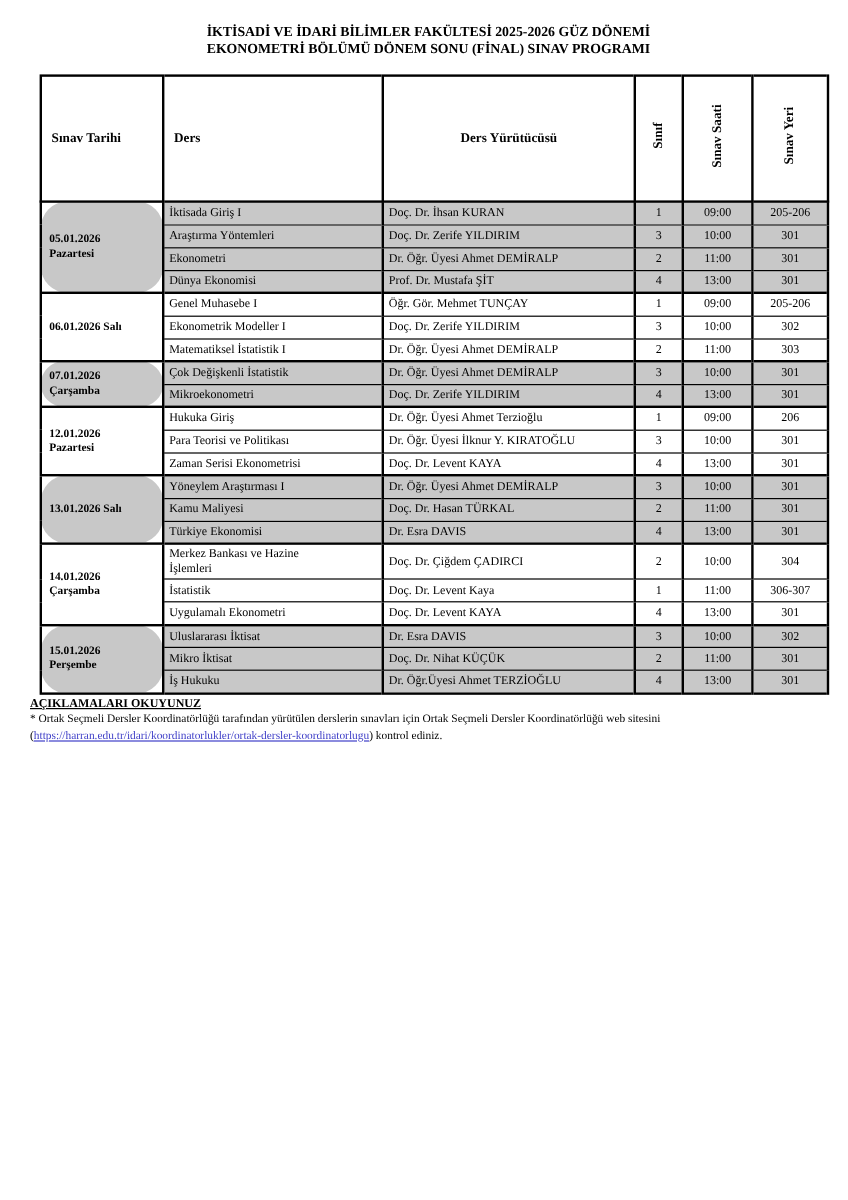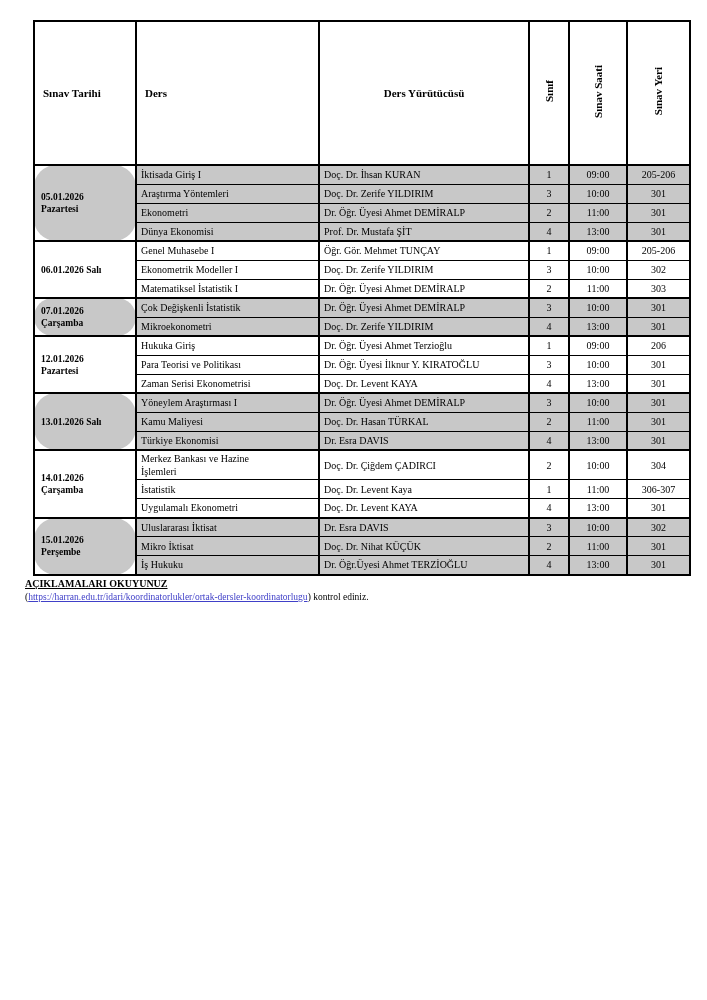--- a/index.html
+++ b/index.html
@@ -39,21 +39,21 @@
   .exam-table th, .exam-table td {
     border: 1px solid #000;
     border-left-width: 2px;
     border-right-width: 2px;
     padding: 1px 4px;
     font-size: 10px;
     line-height: 13px;
     overflow: hidden;
     background: var(--plain, #ffffff);
   }
-  .exam-table thead tr { height: 144px; }
+  .exam-table thead tr { height: 105px; }
   .exam-table thead th {
     border-bottom-width: 2px;
     font-size: 11px;
     font-weight: bold;
     background: #ffffff;
     vertical-align: middle;
   }
   th.h-left { text-align: left; padding-left: 8px; }
   th.h-center { text-align: center; border-radius: 30px; }
   .vert {
@@ -94,20 +94,24 @@
     color: var(--link, #4040c8);
     text-decoration: underline;
     cursor: pointer;
   }
 </style>
 </head>
 <body>
 
 <div class="page">
 
+  <div class="title-block">
+    <div>İKTİSADİ VE İDARİ BİLİMLER FAKÜLTESİ 2025-2026 GÜZ DÖNEMİ</div>
+    <div>EKONOMETRİ BÖLÜMÜ DÖNEM SONU (FİNAL) SINAV PROGRAMI</div>
+  </div>
 
   <table class="exam-table">
     <colgroup>
       <col class="c-date">
         <col class="c-course">
         <col class="c-instructor">
       <col class="c-class">
         <col class="c-time">
         <col class="c-room">
     </colgroup>
@@ -274,16 +278,17 @@
           <td class="instructor-cell">Dr. Öğr.Üyesi Ahmet TERZİOĞLU</td>
           <td class="class-cell">4</td>
           <td class="time-cell">13:00</td>
           <td class="room-cell">301</td>
         </tr>
       </tbody>
   </table>
 
   <div class="footer-block">
     <div class="footer-heading">AÇIKLAMALARI OKUYUNUZ</div>
+    <div class="footer-note">* Ortak Seçmeli Dersler Koordinatörlüğü tarafından yürütülen derslerin sınavları için Ortak Seçmeli Dersler Koordinatörlüğü web sitesini</div>
     <div class="footer-note"><span>(</span><a class="footer-link">https://harran.edu.tr/idari/koordinatorlukler/ortak-dersler-koordinatorlugu</a><span>) kontrol ediniz.</span></div>
   </div>
 
 </div>
 
 </body></html>

